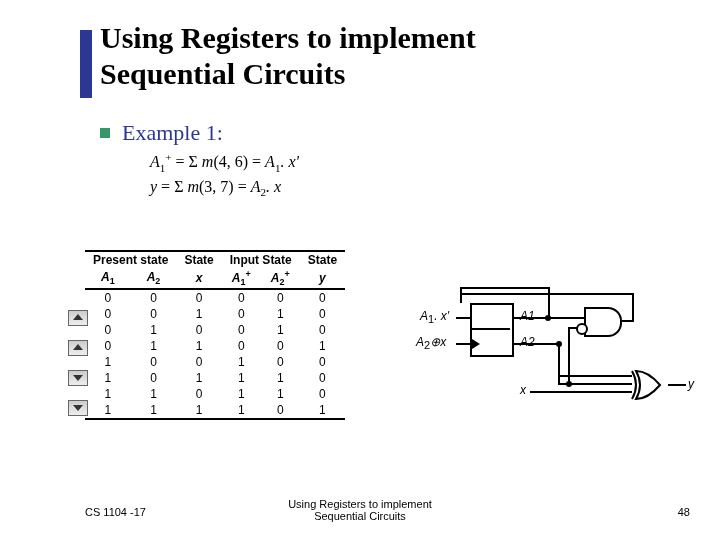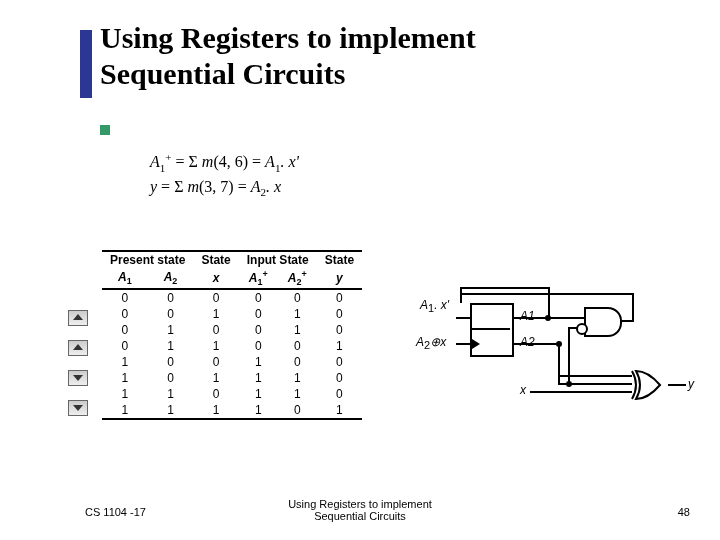--- a/index.html
+++ b/index.html
@@ -59,21 +59,20 @@
   .equations .rm { font-style: normal; }
   .sub { font-size: 11px; vertical-align: sub; font-style: normal; }
   .sup { font-size: 11px; vertical-align: super; font-style: normal; }
 
   .table-wrap {
     position: absolute;
     left: 85px;
     top: 250px;
     font-family: Arial, sans-serif;
     font-size: 12px;
-    margin-left: 17px;
   }
   table.truth {
     border-collapse: collapse;
   }
   table.truth th, table.truth td {
     padding: 1px 8px;
     text-align: center;
   }
   table.truth thead th {
     font-weight: bold;
@@ -197,20 +196,21 @@
 
 <div class="accent-bar"></div>
 
 <div class="title">
   <span>Using Registers to implement</span><br>
   <span>Sequential Circuits</span>
 </div>
 
 <div class="bullet-row">
   <span class="bullet-sq"></span>
+  <span class="example-label">Example 1:</span>
 </div>
 
 <div class="equations">
   <div>
     <span>A</span><span class="sub">1</span><span class="sup">+</span>
     <span class="rm"> = Σ <span style="font-style:italic">m</span>(4, 6) = </span>
     <span style="font-style:italic">A</span><span class="sub">1</span><span>. x'</span>
   </div>
   <div>
     <span style="font-style:italic">y</span><span class="rm"> = Σ <span style="font-style:italic">m</span>(3, 7) = </span><span style="font-style:italic">A</span><span class="sub">2</span>. <span style="font-style:italic">x</span>
@@ -312,21 +312,21 @@
   </div>
 <div class="side-deco" style="left:68px; top:370px;">
     <div class="tri" style="border-top:6px solid #333;top:4px;"></div>
   </div>
 <div class="side-deco" style="left:68px; top:400px;">
     <div class="tri" style="border-top:6px solid #333;top:4px;"></div>
   </div>
 
 <div class="circuit">
 
-  <div class="sig-label" style="left:0px; top:3px;">A<span class="sub" style="font-style:normal">1</span>. x'</div>
+  <div class="sig-label" style="left:0px; top:14px;">A<span class="sub" style="font-style:normal">1</span>. x'</div>
   <div class="sig-label" style="left:-4px; top:40px;">A<span class="sub" style="font-style:normal">2</span>⊕x</div>
 
   <div class="reg-inner"></div>
   <div class="reg-divider"></div>
   <div class="sig-label" style="left:100px; top:14px; font-style:italic;">A1</div>
   <div class="sig-label" style="left:100px; top:40px; font-style:italic;">A2</div>
 
   <div class="wire" style="left:36px; top:22px; width:14px; height:2px;"></div>
   <div class="wire" style="left:36px; top:48px; width:14px; height:2px;"></div>
 

